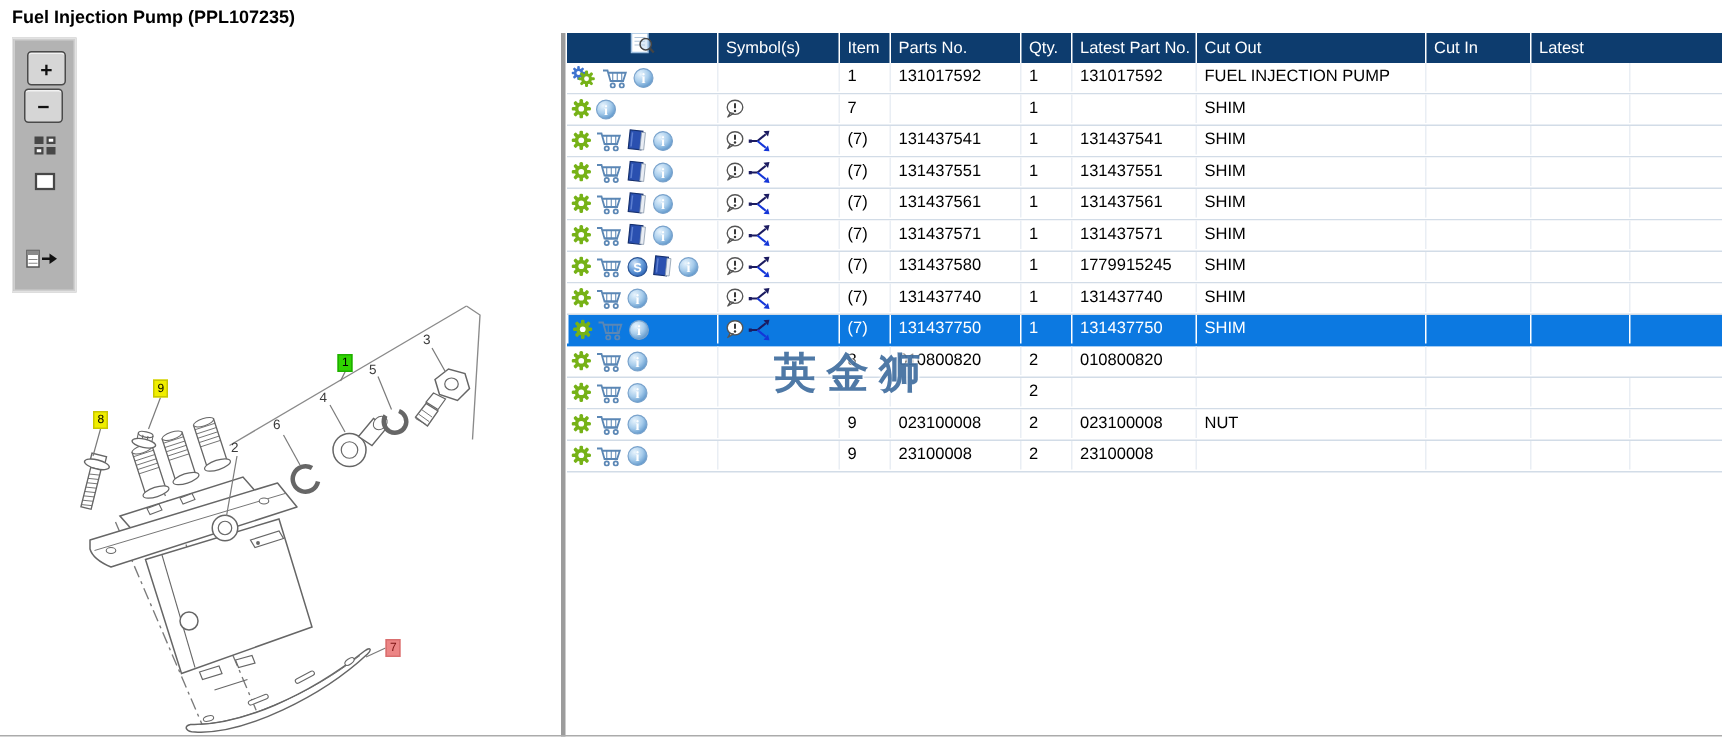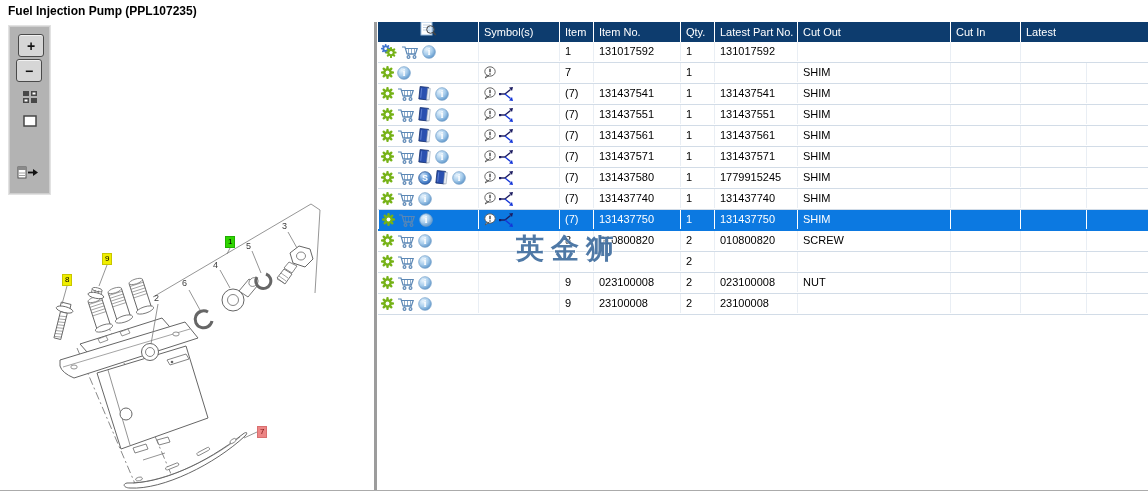--- a/index.html
+++ b/index.html
@@ -258,21 +258,21 @@
             <rect x="1" y="1" width="11" height="13" fill="#fff" stroke="#9fc0e0" stroke-width="1"></rect>
             <line x1="3" y1="4" x2="10" y2="4" stroke="#b0c4d8" stroke-width="0.8"></line>
             <line x1="3" y1="6.5" x2="10" y2="6.5" stroke="#b0c4d8" stroke-width="0.8"></line>
             <line x1="3" y1="9" x2="10" y2="9" stroke="#b0c4d8" stroke-width="0.8"></line>
             <circle cx="10.5" cy="8.5" r="3.8" fill="rgba(190,215,240,0.5)" stroke="#444" stroke-width="1"></circle>
             <line x1="13.2" y1="11.2" x2="15.8" y2="14" stroke="#444" stroke-width="1.6"></line>
           </svg></span>
       </div>
       <div class="cell">Symbol(s)</div>
       <div class="cell">Item</div>
-      <div class="cell">Item No.</div>
+      <div class="cell">Parts No.</div>
       <div class="cell">Qty.</div>
       <div class="cell">Latest Part No.</div>
       <div class="cell">Cut Out</div>
       <div class="cell">Cut In</div>
       <div class="cell">Latest</div>
     </div>
   <div>
       <div class="trow tbody-row">
         <div class="cell icons">
           <span>
@@ -322,20 +322,21 @@
               <circle cx="7" cy="7" r="6.3" fill="url(#gi)" stroke="#7aa3cc" stroke-width="0.8"></circle>
               <text x="7" y="10.4" text-anchor="middle" font-size="9.5" font-weight="bold" fill="#fff" font-family="Liberation Serif, serif">i</text>
             </svg>
           </span>
         </div>
         <div class="cell symbols"></div>
         <div class="cell">1</div>
         <div class="cell">131017592</div>
         <div class="cell">1</div>
         <div class="cell">131017592</div>
+        <div class="cell">FUEL INJECTION PUMP</div>
         <div class="cell"></div>
         <div class="cell"></div>
         <div class="cell"></div>
       </div>
       <div class="trow tbody-row">
         <div class="cell icons">
           <span>
             <svg width="13" height="13" viewBox="0 0 13 13">
               <g fill="#76b217">
                 <rect x="5.3" y="0" width="2.4" height="13" rx="1"></rect>
@@ -951,21 +952,20 @@
               <circle cx="7" cy="7" r="6.3" fill="url(#gi)" stroke="#7aa3cc" stroke-width="0.8"></circle>
               <text x="7" y="10.4" text-anchor="middle" font-size="9.5" font-weight="bold" fill="#fff" font-family="Liberation Serif, serif">i</text>
             </svg>
           </span>
         </div>
         <div class="cell symbols"></div>
         <div class="cell">8</div>
         <div class="cell">010800820</div>
         <div class="cell">2</div>
         <div class="cell">010800820</div>
-        <div class="cell">SCREW</div>
         <div class="cell"></div>
         <div class="cell"></div>
         <div class="cell"></div>
       </div>
       <div class="trow tbody-row">
         <div class="cell icons">
           <span>
             <svg width="13" height="13" viewBox="0 0 13 13">
               <g fill="#76b217">
                 <rect x="5.3" y="0" width="2.4" height="13" rx="1"></rect>

